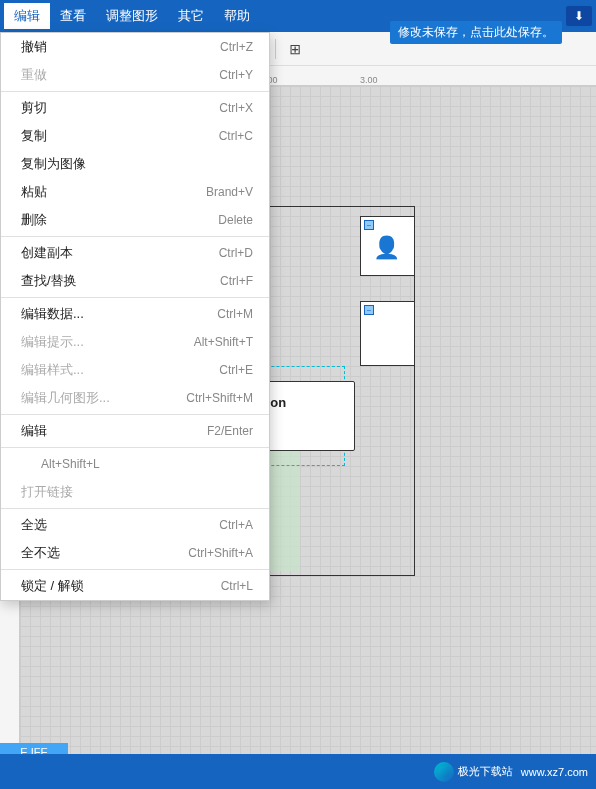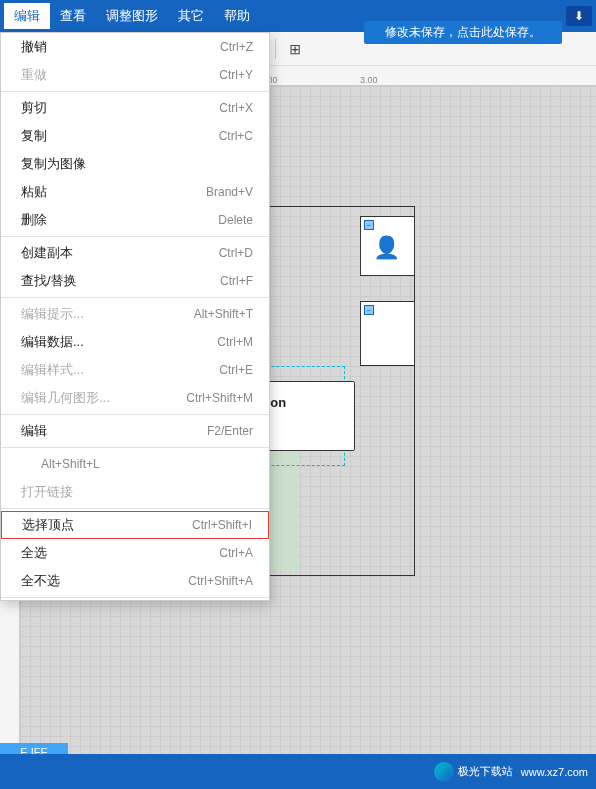--- a/index.html
+++ b/index.html
@@ -37,21 +37,21 @@
     .menu-bar-right {
       margin-left: auto;
       display: flex;
       align-items: center;
       gap: 4px;
     }
     .save-notice {
       color: white;
       font-size: 12px;
       background: #1976D2;
-      padding: 3px 21px;
+      padding: 3px 8px;
       border-radius: 2px;
       margin-top: 32px;
     }
     .save-btn {
       background: #0D47A1;
       color: white;
       border: none;
       padding: 3px 8px;
       font-size: 12px;
       cursor: pointer;
@@ -398,30 +398,30 @@
     <span class="dropdown-item-label">创建副本</span>
     <span class="shortcut">Ctrl+D</span>
   </div>
 
   <div class="dropdown-item">
     <span class="dropdown-item-label">查找/替换</span>
     <span class="shortcut">Ctrl+F</span>
   </div>
   <div class="dropdown-sep"></div>
 
+  <div class="dropdown-item">
+    <span class="dropdown-item-label">编辑数据...</span>
+    <span class="shortcut">Ctrl+M</span>
+  </div>
+
   <div class="dropdown-item disabled">
     <span class="dropdown-item-label">编辑提示...</span>
     <span class="shortcut">Alt+Shift+T</span>
   </div>
 
-  <div class="dropdown-item">
-    <span class="dropdown-item-label">编辑数据...</span>
-    <span class="shortcut">Ctrl+M</span>
-  </div>
-
   <div class="dropdown-item disabled">
     <span class="dropdown-item-label">编辑样式...</span>
     <span class="shortcut">Ctrl+E</span>
   </div>
 
   <div class="dropdown-item disabled">
     <span class="dropdown-item-label">编辑几何图形...</span>
     <span class="shortcut">Ctrl+Shift+M</span>
   </div>
   <div class="dropdown-sep"></div>
@@ -435,37 +435,37 @@
   <div class="dropdown-item disabled">
     <span class="shortcut">Alt+Shift+L</span>
   </div>
 
   <div class="dropdown-item disabled">
     <span class="dropdown-item-label">打开链接</span>
     <span class="shortcut"></span>
   </div>
   <div class="dropdown-sep"></div>
 
-  <div class="dropdown-item highlighted">
-    <span class="dropdown-item-label">选择顶点</span>
-    <span class="shortcut">Ctrl+Shift+I</span>
-  </div>
 
 
   <div class="dropdown-item">
     <span class="dropdown-item-label">全选</span>
     <span class="shortcut">Ctrl+A</span>
   </div>
 
   <div class="dropdown-item">
     <span class="dropdown-item-label">全不选</span>
     <span class="shortcut">Ctrl+Shift+A</span>
   </div>
   <div class="dropdown-sep"></div>
 
+  <div class="dropdown-item">
+    <span class="dropdown-item-label">锁定 / 解锁</span>
+    <span class="shortcut">Ctrl+L</span>
+  </div>
 </div>
 
 <div class="canvas-area">
 
   <div class="ruler-corner"></div>
 
   <div class="ruler-h">
     <span class="ruler-tick" style="left:40px;">0.00</span>
     <span class="ruler-tick" style="left:140px;">1.00</span>
     <span class="ruler-tick" style="left:240px;">2.00</span>

